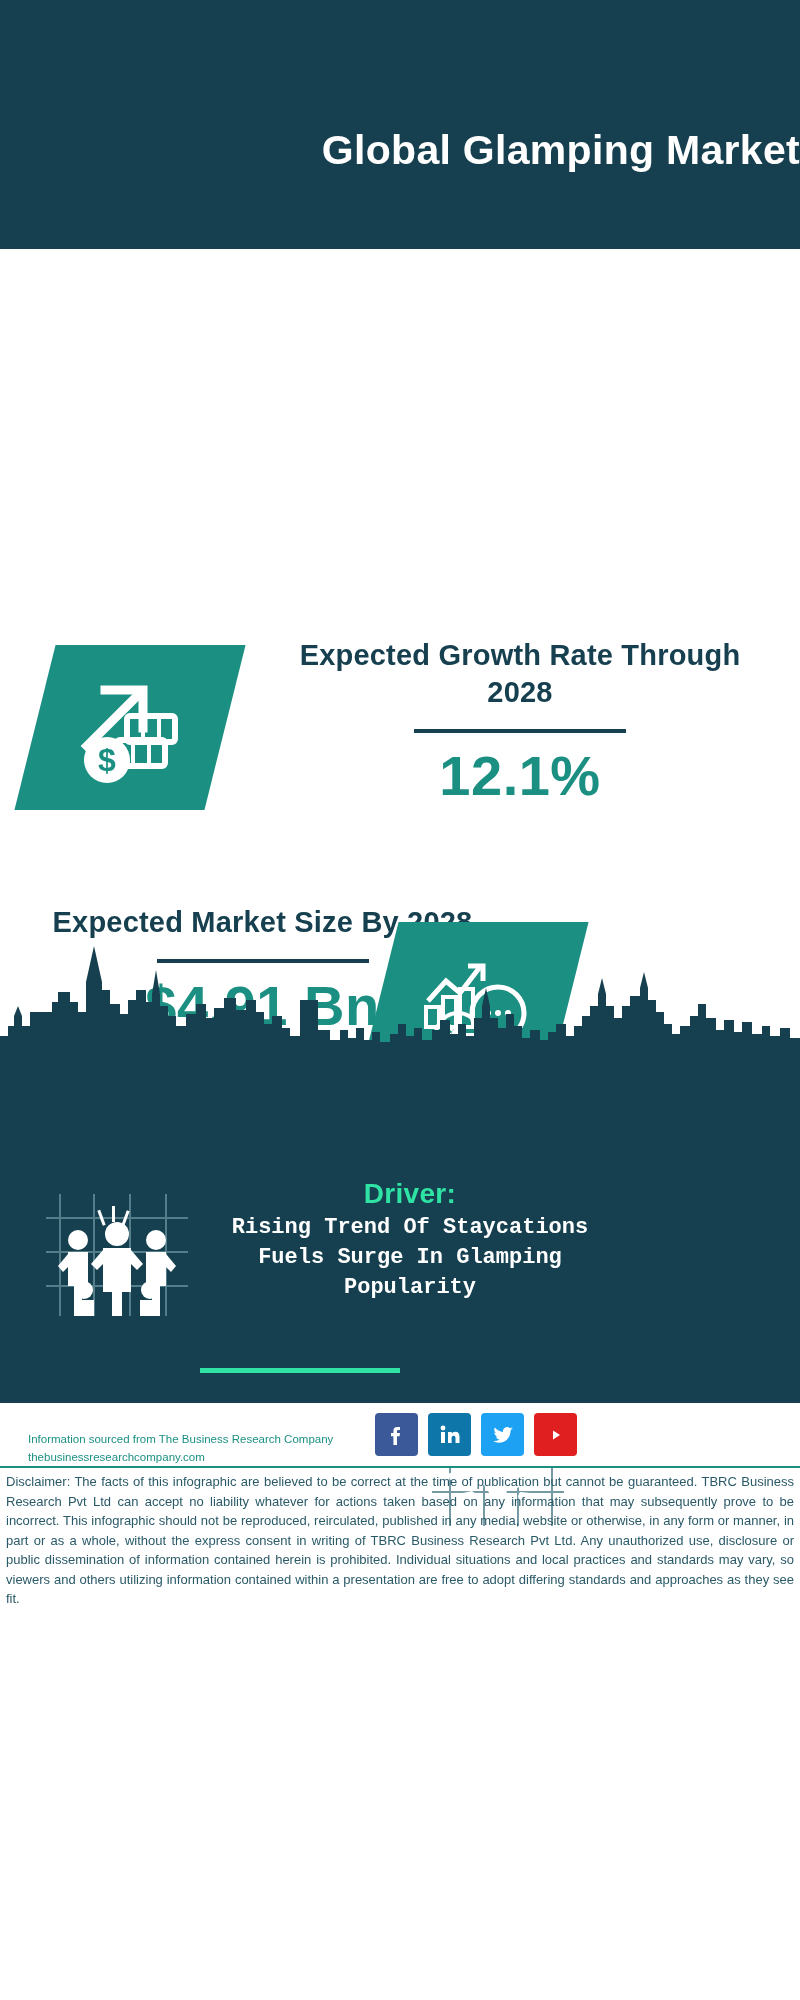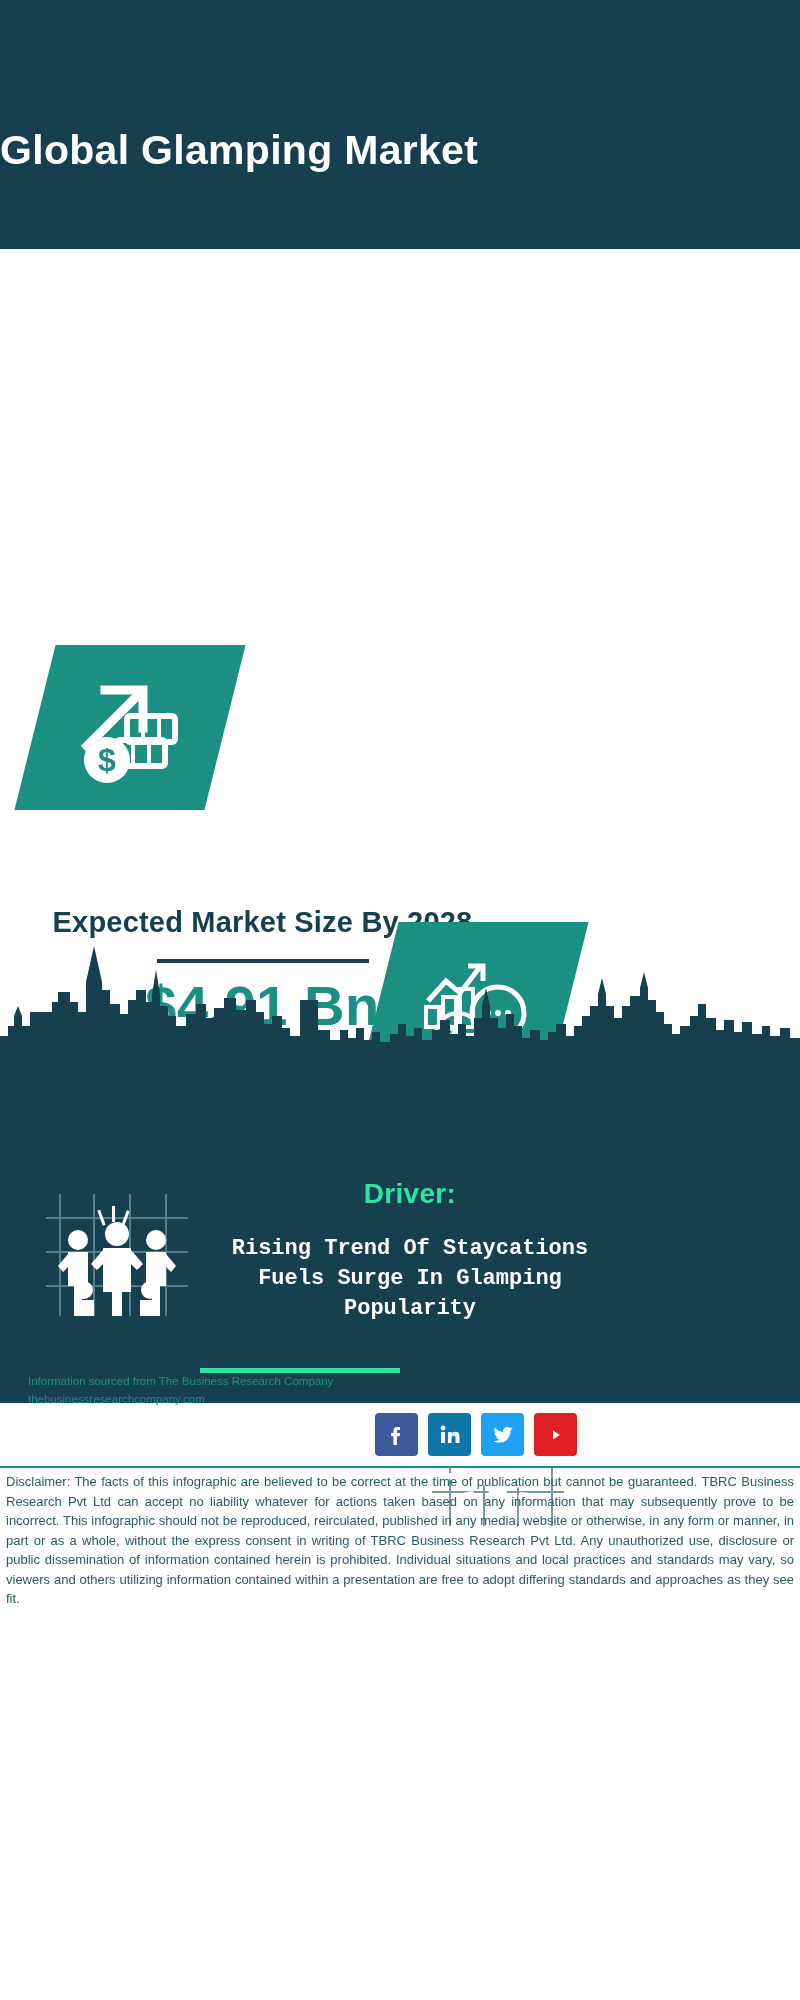--- a/index.html
+++ b/index.html
@@ -18,21 +18,21 @@
   }
 
   
   .header {
     position: absolute;
     left: 0; top: 0;
     width: 800px; height: 302px;
     background: #16404f;
     display: flex;
     align-items: center;
-    justify-content: flex-start;
+    justify-content: flex-end;
   }
   .header-title {
     color: #ffffff;
     font-size: 41px;
     font-weight: bold;
     letter-spacing: 0.3px;
     text-align: center;
     line-height: 1.15;
   }
 
@@ -130,21 +130,21 @@
     position: absolute;
     left: 225px; top: 1178px;
     width: 370px;
     text-align: center;
   }
   .driver-title {
     color: #2fe3a4;
     font-size: 28px;
     font-weight: bold;
     letter-spacing: 0.3px;
-    margin-bottom: 24px;
+    margin-bottom: 3px;
   }
   .driver-desc {
     color: #ffffff;
     font-size: 22px;
     font-weight: bold;
     line-height: 1.36;
     font-family: Liberation Mono, monospace;
   }
 
   .mid-rule {
@@ -188,21 +188,21 @@
     background: #ffffff;
   }
   .footer-rule-top {
     position: absolute;
     left: 0; top: 1403px;
     width: 800px; height: 3px;
     background: #1b9082;
   }
   .footer-src {
     position: absolute;
-    left: 28px; top: 1373px;
+    left: 28px; top: 1431px;
     width: 350px;
     color: #1b9082;
     font-size: 11.5px;
     line-height: 1.55;
   }
   .footer-src div { white-space: nowrap; }
 
   .social {
     position: absolute;
     left: 375px; top: 1413px;
@@ -264,20 +264,25 @@
           <rect x="46" y="68" width="48" height="26" rx="3" stroke="#ffffff" stroke-width="6" fill="none"></rect>
           <line x1="62" y1="70" x2="62" y2="92" stroke="#ffffff" stroke-width="4"></line>
           <line x1="78" y1="70" x2="78" y2="92" stroke="#ffffff" stroke-width="4"></line>
 
           <circle cx="36" cy="88" r="23" fill="#ffffff"></circle>
           <text x="36" y="99" font-family="Liberation Sans, sans-serif" font-size="32" font-weight="bold" fill="#1b9082" text-anchor="middle">$</text>
         </svg>
       </div>
     </div>
 
+    <div class="growth-text">
+      <div class="stat-label">Expected Growth Rate Through 2028</div>
+      <div class="stat-rule"></div>
+      <div class="stat-value">12.1%</div>
+    </div>
 
     <div class="size-text">
       <div class="stat-label">Expected Market Size By 2028</div>
       <div class="stat-rule"></div>
       <div class="stat-value">$4.91 Bn</div>
     </div>
 
     <div class="tile tile-size">
       <div class="tile-inner">
         <svg width="118" height="112" viewBox="0 0 118 112" fill="none">

